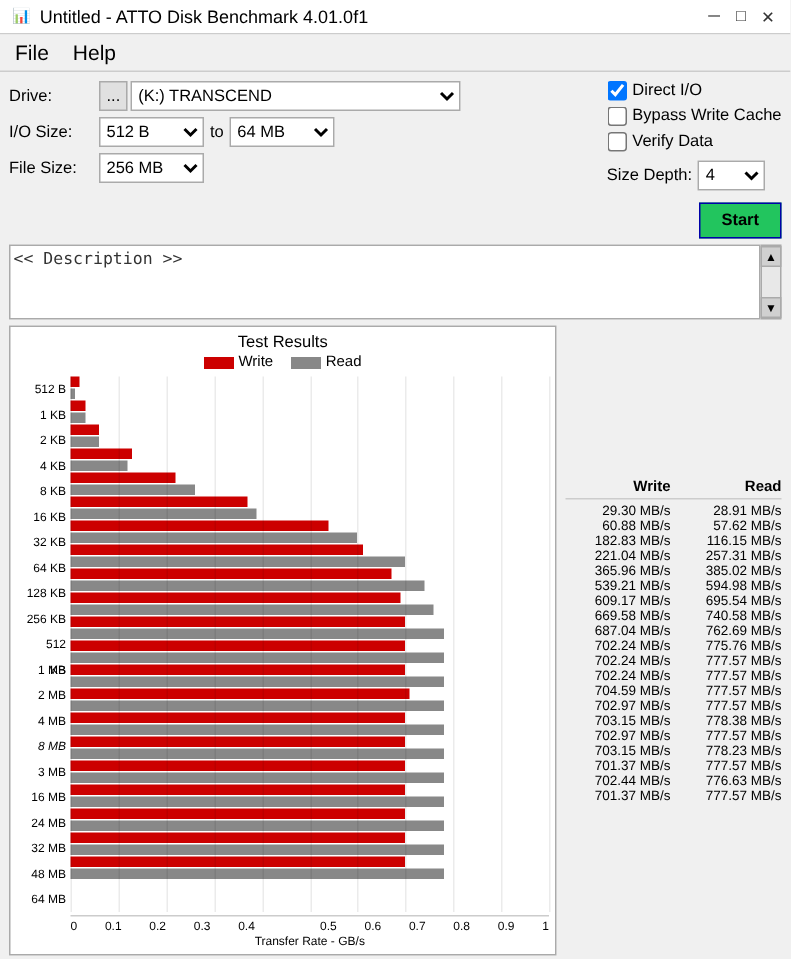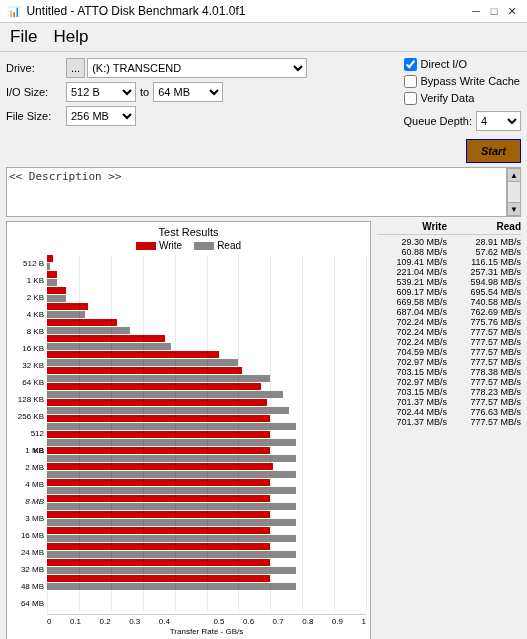--- a/index.html
+++ b/index.html
@@ -31,21 +31,21 @@
     .menu-bar {
       background: #f0f0f0;
       display: flex;
       gap: 4px;
       padding: 2px 4px;
       border-bottom: 1px solid #ccc;
     }
     .menu-item {
       padding: 2px 6px;
       cursor: pointer;
-      font-size: 17px;
+      font-size: 14px;
     }
     .main-panel {
       display: flex;
       flex-direction: column;
       padding: 6px;
       background: #f0f0f0;
     }
     .controls-row {
       display: flex;
       justify-content: space-between;
@@ -105,27 +105,26 @@
       height: 20px;
       font-size: 11px;
       border: 1px solid #aaa;
       background: white;
     }
     .start-btn {
       height: 24px;
       padding: 0 14px;
       font-size: 11px;
       border: 1px solid #0000aa;
-      background: #a16207;
+      background: #22c55e;
       cursor: pointer;
       color: #000;
       font-weight: bold;
       align-self: flex-end;
       margin-top: 4px;
-      font-style: italic;
     }
     .description-area {
       display: flex;
       gap: 0;
       margin-top: 4px;
     }
     .description-box {
       flex: 1;
       height: 50px;
       border: 1px solid #aaa;
@@ -148,20 +147,21 @@
       width: 14px; height: 14px;
       background: #d0d0d0;
       border: 1px solid #aaa;
       display: flex; align-items: center; justify-content: center;
       font-size: 8px; cursor: pointer;
     }
     .results-section {
       margin-top: 4px;
       display: flex;
       gap: 6px;
+      align-items: center;
     }
     .chart-area {
       flex: 1;
       background: white;
       border: 1px solid #aaa;
       padding: 4px;
       position: relative;
     }
     .chart-title {
       text-align: center;
@@ -304,21 +304,21 @@
       </div>
       <div class="checkbox-row">
         <input type="checkbox" id="bypass-wc" style="">
         <label for="bypass-wc">Bypass Write Cache</label>
       </div>
       <div class="checkbox-row">
         <input type="checkbox" id="verify-data" style="">
         <label for="verify-data">Verify Data</label>
       </div>
       <div class="queue-row">
-        <span>Queue Depth:</span>
+        <span>Size Depth:</span>
         <select class="queue-select">
           <option>4</option>
         </select>
       </div>
       <button class="start-btn">Start</button>
     </div>
   </div>
 
   <div class="description-area">
     <textarea class="description-box" style="">&lt;&lt; Description &gt;&gt;</textarea>
@@ -496,26 +496,30 @@
       <div id="data-rows">
           <div class="data-row">
             <div class="data-row-val">29.30 MB/s</div>
             <div class="data-row-val">28.91 MB/s</div>
           </div>
           <div class="data-row">
             <div class="data-row-val">60.88 MB/s</div>
             <div class="data-row-val">57.62 MB/s</div>
           </div>
           <div class="data-row">
-            <div class="data-row-val">109.41 MB/s</div>
+            <div class="data-row-val">182.83 MB/s</div>
             <div class="data-row-val">116.15 MB/s</div>
           </div>
           <div class="data-row">
             <div class="data-row-val">221.04 MB/s</div>
             <div class="data-row-val">257.31 MB/s</div>
+          </div>
+          <div class="data-row">
+            <div class="data-row-val">365.96 MB/s</div>
+            <div class="data-row-val">385.02 MB/s</div>
           </div>
           <div class="data-row">
             <div class="data-row-val">539.21 MB/s</div>
             <div class="data-row-val">594.98 MB/s</div>
           </div>
           <div class="data-row">
             <div class="data-row-val">609.17 MB/s</div>
             <div class="data-row-val">695.54 MB/s</div>
           </div>
           <div class="data-row">

